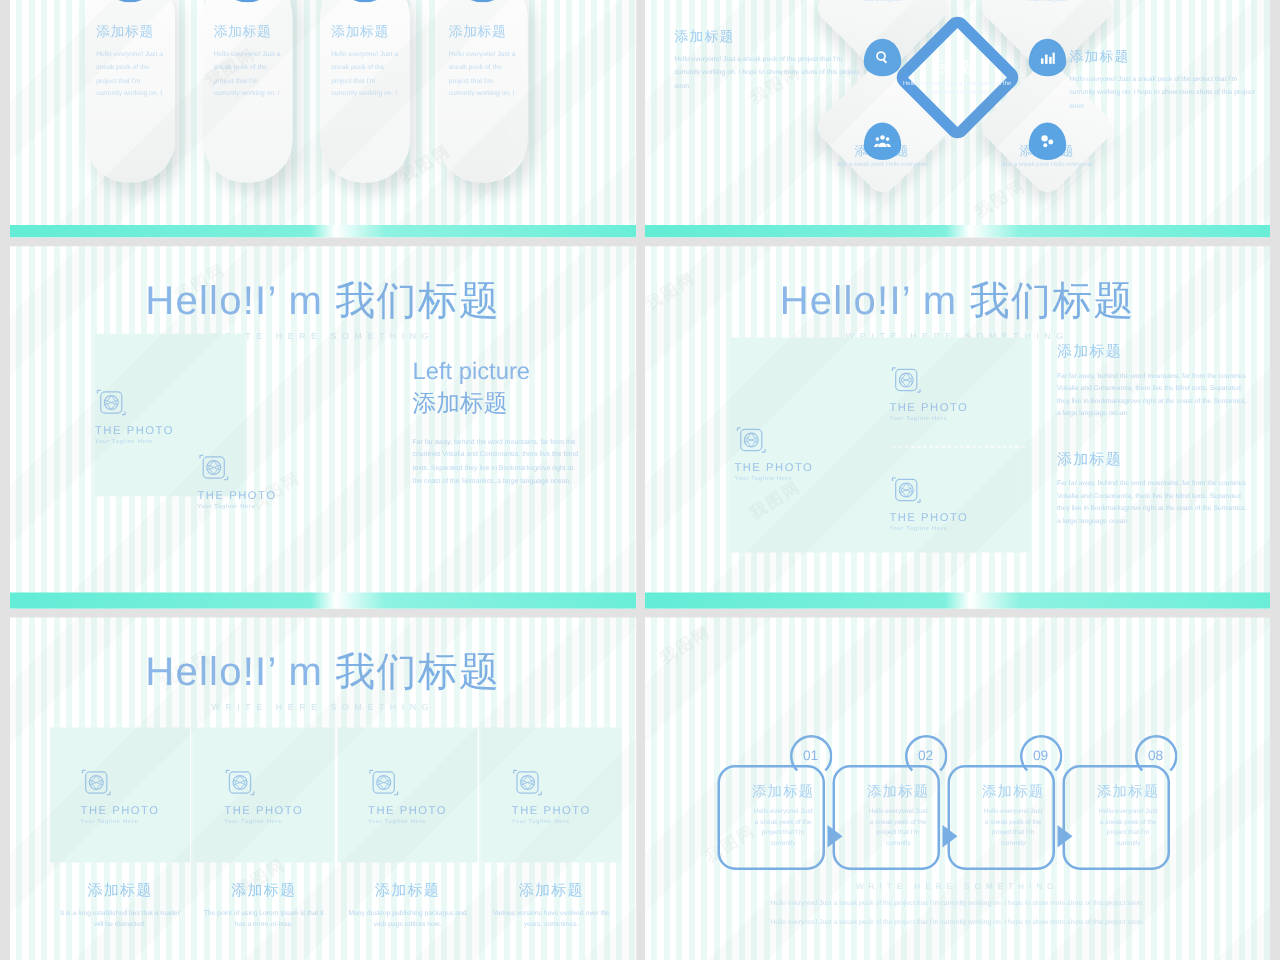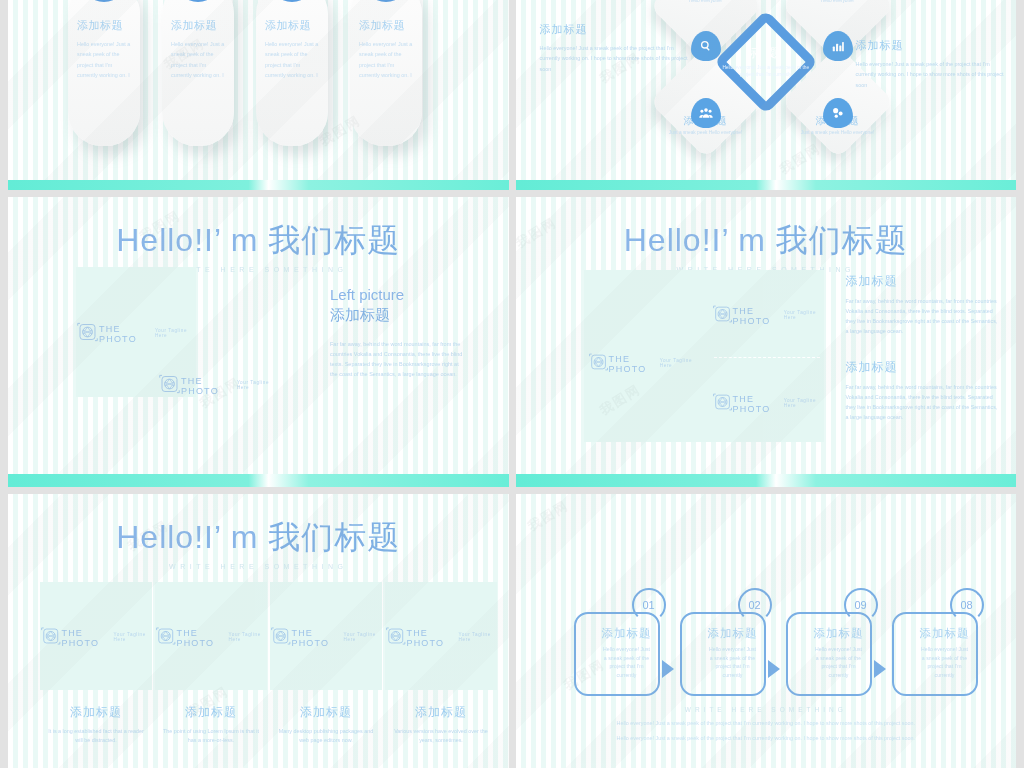--- a/index.html
+++ b/index.html
@@ -134,31 +134,31 @@
   }
   .badge svg { width:14px; height:14px; fill:#fff; }
 
   .side-block { position:absolute; width:150px; }
   .side-block h5 { color:#9ecdf0; font-size:11px; font-weight:400; letter-spacing:1px; margin-bottom:6px;}
   .side-block p  { color:#bcd9ef; font-size:5.4px; line-height:1.9; }
 
   
   .photo-box { background:#e4f7f3; position:relative; }
   .photo {
-    display:flex; flex-direction:row; align-items:center; justify-content:center;
+    display:flex; flex-direction:column; align-items:flex-start; justify-content:center;
   }
   .photo svg { width:26px; height:26px; }
   .photo .nm { color:#9dc3e8; font-size:9px; letter-spacing:1.2px; margin-top:4px; }
   .photo .tg { color:#b8d6ee; font-size:4.6px; letter-spacing:.6px; margin-top:1px; }
 
   
   .s3-img1 { position:absolute; left:68px; top:70px; width:120px; height:130px; }
   .s3-img2 { position:absolute; left:150px; top:122px; width:120px; height:130px; }
   .s3-right { position:absolute; left:322px; top:88px; width:135px; }
-  .s3-right h3 { color:#8ab6e8; font-size:15px; font-weight:400; line-height:1.35; }
+  .s3-right h3 { color:#8ab6e8; font-size:19px; font-weight:400; line-height:1.35; }
   .s3-right h3 .cn { color:#7fb0e4; }
   .s3-right p { margin-top:13px; color:#bcd9ef; font-size:5.5px; line-height:1.85; }
 
   
   .s4-band { position:absolute; left:68px; top:73px; width:240px; height:172px; background:#e4f7f3; }
   .s4-img-a { position:absolute; left:196px; top:78px; width:110px; height:78px; }
   .s4-img-b { position:absolute; left:196px; top:166px; width:110px; height:78px; }
   .s4-img-c { position:absolute; left:72px; top:126px; width:110px; height:78px; }
   .s4-dash { position:absolute; left:198px; top:160px; width:106px; border-top:1px dashed #ffffff; }
   .s4-txt-a { position:absolute; left:330px; top:76px; width:155px; }
@@ -169,21 +169,21 @@
   
   .s5-row { position:absolute; left:32px; top:88px; display:flex; gap:3px; }
   .s5-col { width:112px; }
   .s5-pic { height:108px; background:#e4f7f3; display:flex; align-items:center; justify-content:center; }
   .s5-cap { margin-top:14px; text-align:center; }
   .s5-cap h5 { color:#9ecdf0; font-size:12px; font-weight:400; letter-spacing:1px; }
   .s5-cap p { color:#bcd9ef; font-size:5.4px; line-height:1.7; margin-top:6px; padding:0 8px;}
 
   
   .flow { position:absolute; left:58px; top:118px; display:flex; }
-  .step { position:relative; width:86px; height:84px; margin-right:20px;padding-left:20px; }
+  .step { position:relative; width:86px; height:84px; margin-right:6px;padding-left:20px; }
   .step .frame {
     position:absolute; inset:0;
     border:2px solid #79aee4; border-radius:14px;
   }
   .step .num {
     position:absolute; right:-6px; top:-24px;
     width:34px; height:34px; border-radius:50%;
     border:2px solid #79aee4; border-bottom-color:transparent;
     background:transparent;
     display:flex; align-items:center; justify-content:center;

